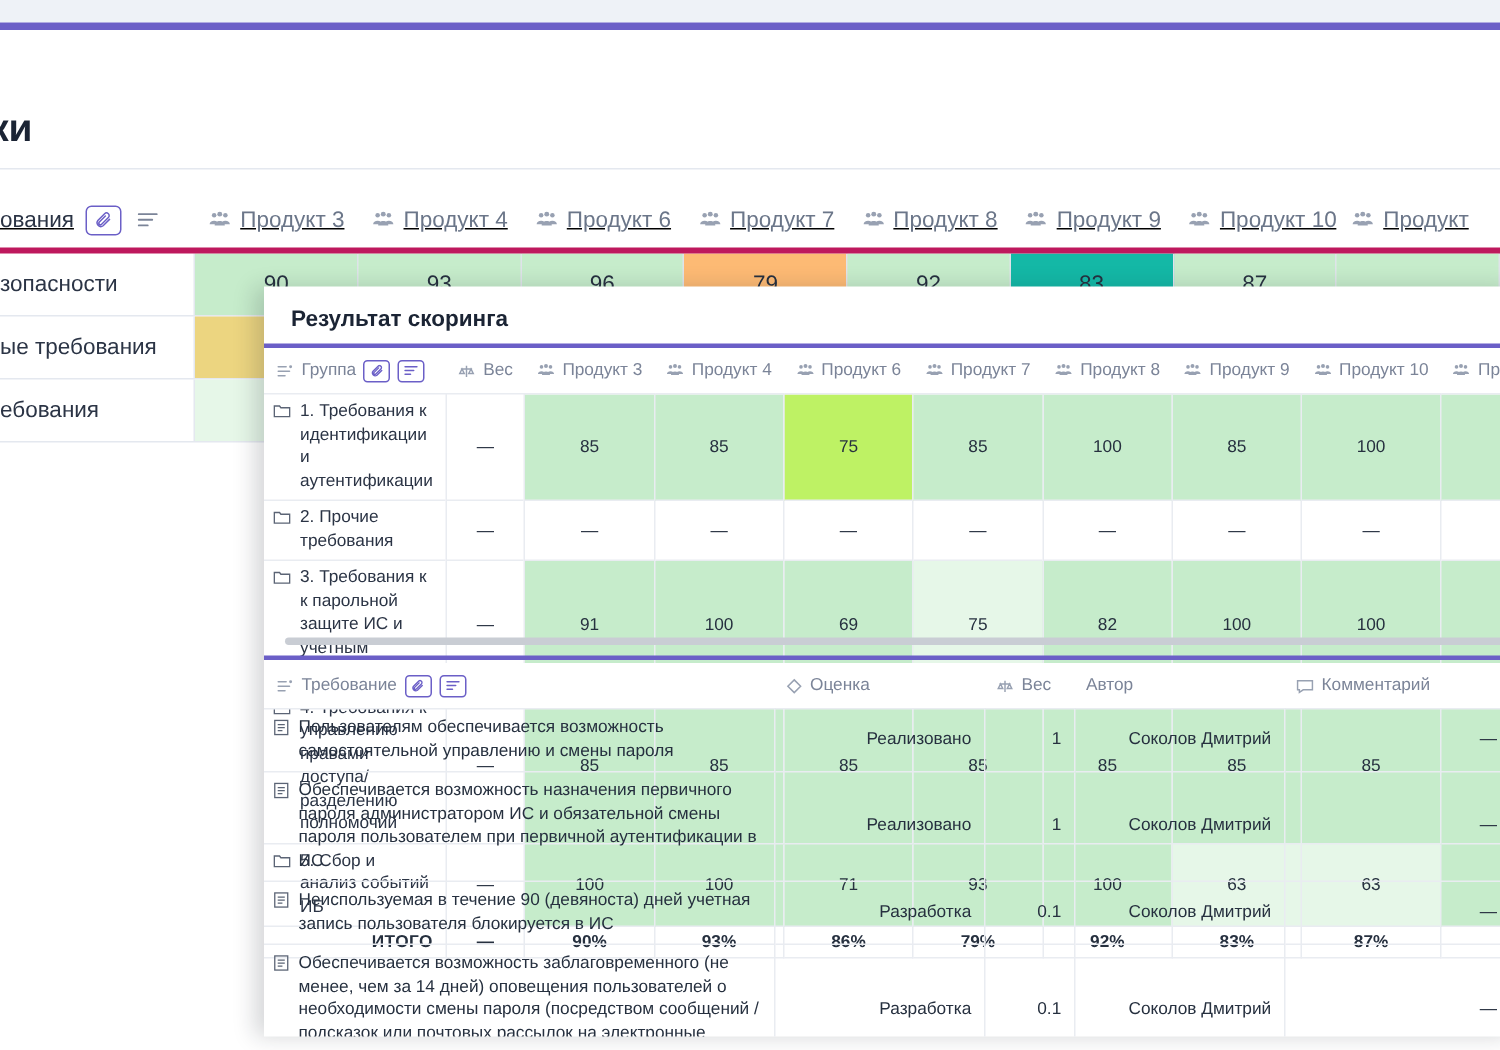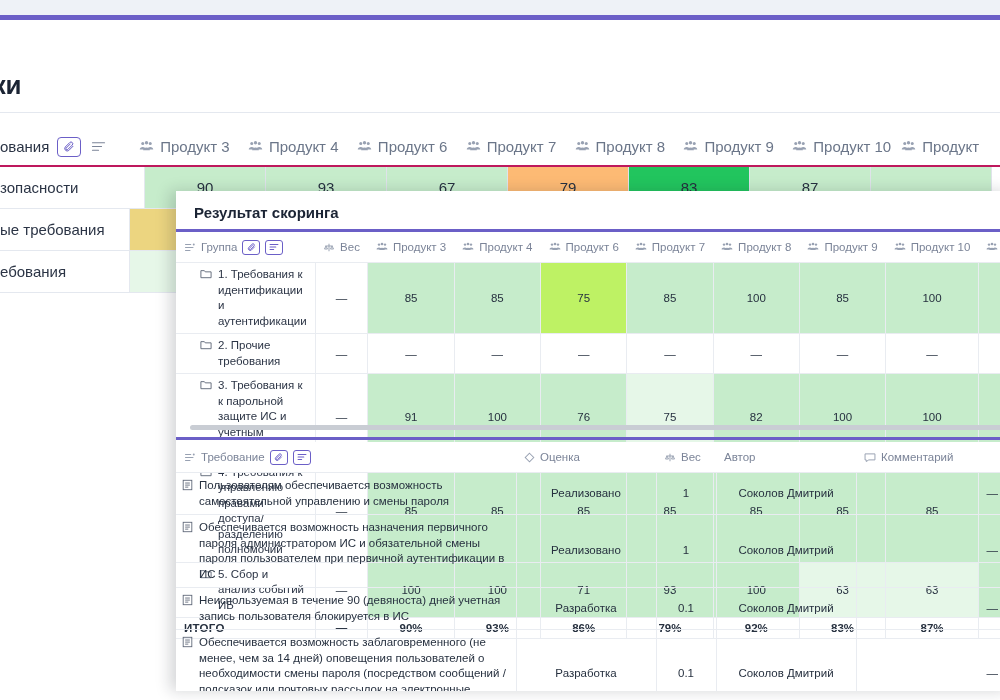--- a/index.html
+++ b/index.html
@@ -31,22 +31,22 @@
     font-size: 26px; font-weight: bold; color: #1b2434;
     letter-spacing: -0.2px; white-space: nowrap;
   }
   .title-rule {
     position: absolute; left: 0; top: 92px; width: 1000px; height: 1px; background: #e4e8ef;
   }
 
   
   .bg-grid { position: absolute; left: 0; top: 108px; width: 1000px; }
   .bg-head {
-    position: relative; height: 37px; border-bottom: 2px solid #be185d;
-    display: flex; align-items: center;
+    position: relative; height: 37px; border-bottom: 4px solid #be185d;
+    display: flex; align-items: center; text-decoration: underline;
   }
   .bg-head .cell {
     display: flex; align-items: center; height: 37px; box-sizing: border-box;
     color: #6b7689; font-size: 15px; white-space: nowrap; overflow: hidden;
   }
   .bg-head .first { width: 145px; padding-left: 0; position: relative; }
   .bg-head .first .lbl { color:#2b3445; font-size:15px; }
   .bg-head .prod { width: 121px; justify-content: flex-start; padding-left: 10px; gap: 6px; }
 
   .chipbtn {
@@ -95,41 +95,41 @@
     display:inline-flex; align-items:center; justify-content:center;
     width:18px; height:15px; border:1px solid #6b5fc7; border-radius:3px;
     color:#6b5fc7; box-sizing:border-box;
   }
   .ico { display:inline-flex; align-items:center; color:#98a1b2; }
 
   .score-wrap td {
     border-top: 1px solid #e9ecf1; border-right: 1px solid #e9ecf1;
     font-size: 11.5px; color: #26303f; padding: 4px 8px; vertical-align: middle;
   }
-  .score-wrap td.grp { color:#2b3445; line-height: 1.35; padding-left: 24px; border-right:1px solid #e9ecf1;}
+  .score-wrap td.grp { color:#2b3445; line-height: 1.35; padding-left: 6px; border-right:1px solid #e9ecf1;}
   .score-wrap td.num { text-align:center; padding: 4px 2px; }
   .score-wrap tr.total td { font-weight: bold; border-bottom: 1px solid #e9ecf1; }
-  .score-wrap td.totlabel { text-align:left; font-weight:bold; letter-spacing:0.3px; }
+  .score-wrap td.totlabel { text-align:right; font-weight:bold; letter-spacing:0.3px; }
   .grpline { display:flex; align-items:flex-start; gap:6px; }
   .grpline .ft { flex: 0 0 auto; margin-top: 1px; color:#5a6餐; }
 
   .hscroll {
     position:absolute; left: 14px; top: 234px; width: 816px; height: 5px;
     background:#c9cdd4; border-radius: 3px;
   }
   .modal-rule2 { position:absolute; left:0; top:246px; width:836px; height:3px; background:#6b5fc7; }
 
   
   .req-wrap { position: absolute; left: 0; top: 251px; width: 836px; }
   .req-wrap td {
     border-top: 1px solid #e9ecf1; border-right: 1px solid #e9ecf1;
     font-size: 11.5px; color:#26303f; padding: 5px 8px; vertical-align: middle; line-height: 1.35;
   }
   .req-wrap td.req { padding-left: 6px; }
-  .req-wrap td.c { text-align:center; }
+  .req-wrap td.c { text-align:right; }
   .req-wrap td.last { border-right: none; text-align: right; padding-right: 14px; }
   .reqline { display:flex; align-items:flex-start; gap:6px; }
   .reqline .dc { flex:0 0 auto; margin-top: 1px; }
 
   .dash { color:#8b94a5; }
 </style>
 </head>
 <body>
 
 <div id="root">
@@ -244,23 +244,24 @@
               </svg>
             </span>
           <span>Продукт</span>
         </div>
       </div>
 
       <div class="bg-row">
         <div class="rowlabel">зопасности</div>
         <div class="v" style="background:#c6eccb">90</div>
         <div class="v" style="background:#c6eccb">93</div>
-        <div class="v" style="background:#c6eccb">67</div>
+        <div class="v" style="background:#c6eccb">96</div>
         <div class="v" style="background:#fdba74">79</div>
-        <div class="v" style="background:#22c55e">83</div>
+        <div class="v" style="background:#c6eccb">92</div>
+        <div class="v" style="background:#14b8a6">83</div>
         <div class="v" style="background:#c6eccb">87</div>
         <div class="v" style="background:#c6eccb"></div>
       </div>
 
       <div class="bg-row">
         <div class="rowlabel">ые требования</div>
         <div class="v" style="background:#ecd580"></div>
         <div class="v" style="background:#cfcfcf"></div>
         <div class="v" style="background:#cfcfcf"></div>
         <div class="v" style="background:#cfcfcf"></div>
@@ -485,21 +486,21 @@
               <span class="grpline">
                   <span class="ft"><svg width="12" height="11" viewBox="0 0 16 14" fill="none" stroke="#5b6475" stroke-width="1.2">
                       <path d="M1.2 3.2h4.6l1.2 1.6h7.8v7.8H1.2z"></path>
                     </svg></span>
                   <span>3. Требования к к парольной защите ИС и учетным записям</span>
                 </span>
             </td>
             <td class="num dash">—</td>
             <td class="num" style="background:#c6eccb">91</td>
             <td class="num" style="background:#c6eccb">100</td>
-            <td class="num" style="background:#c6eccb">76</td>
+            <td class="num" style="background:#c6eccb">69</td>
             <td class="num" style="background:#e6f7e8">75</td>
             <td class="num" style="background:#c6eccb">82</td>
             <td class="num" style="background:#c6eccb">100</td>
             <td class="num" style="background:#c6eccb">100</td>
             <td class="num" style="background:#c6eccb"></td>
           </tr>
           <tr>
             <td class="grp">
               <span class="grpline">
                   <span class="ft"><svg width="12" height="11" viewBox="0 0 16 14" fill="none" stroke="#5b6475" stroke-width="1.2">

